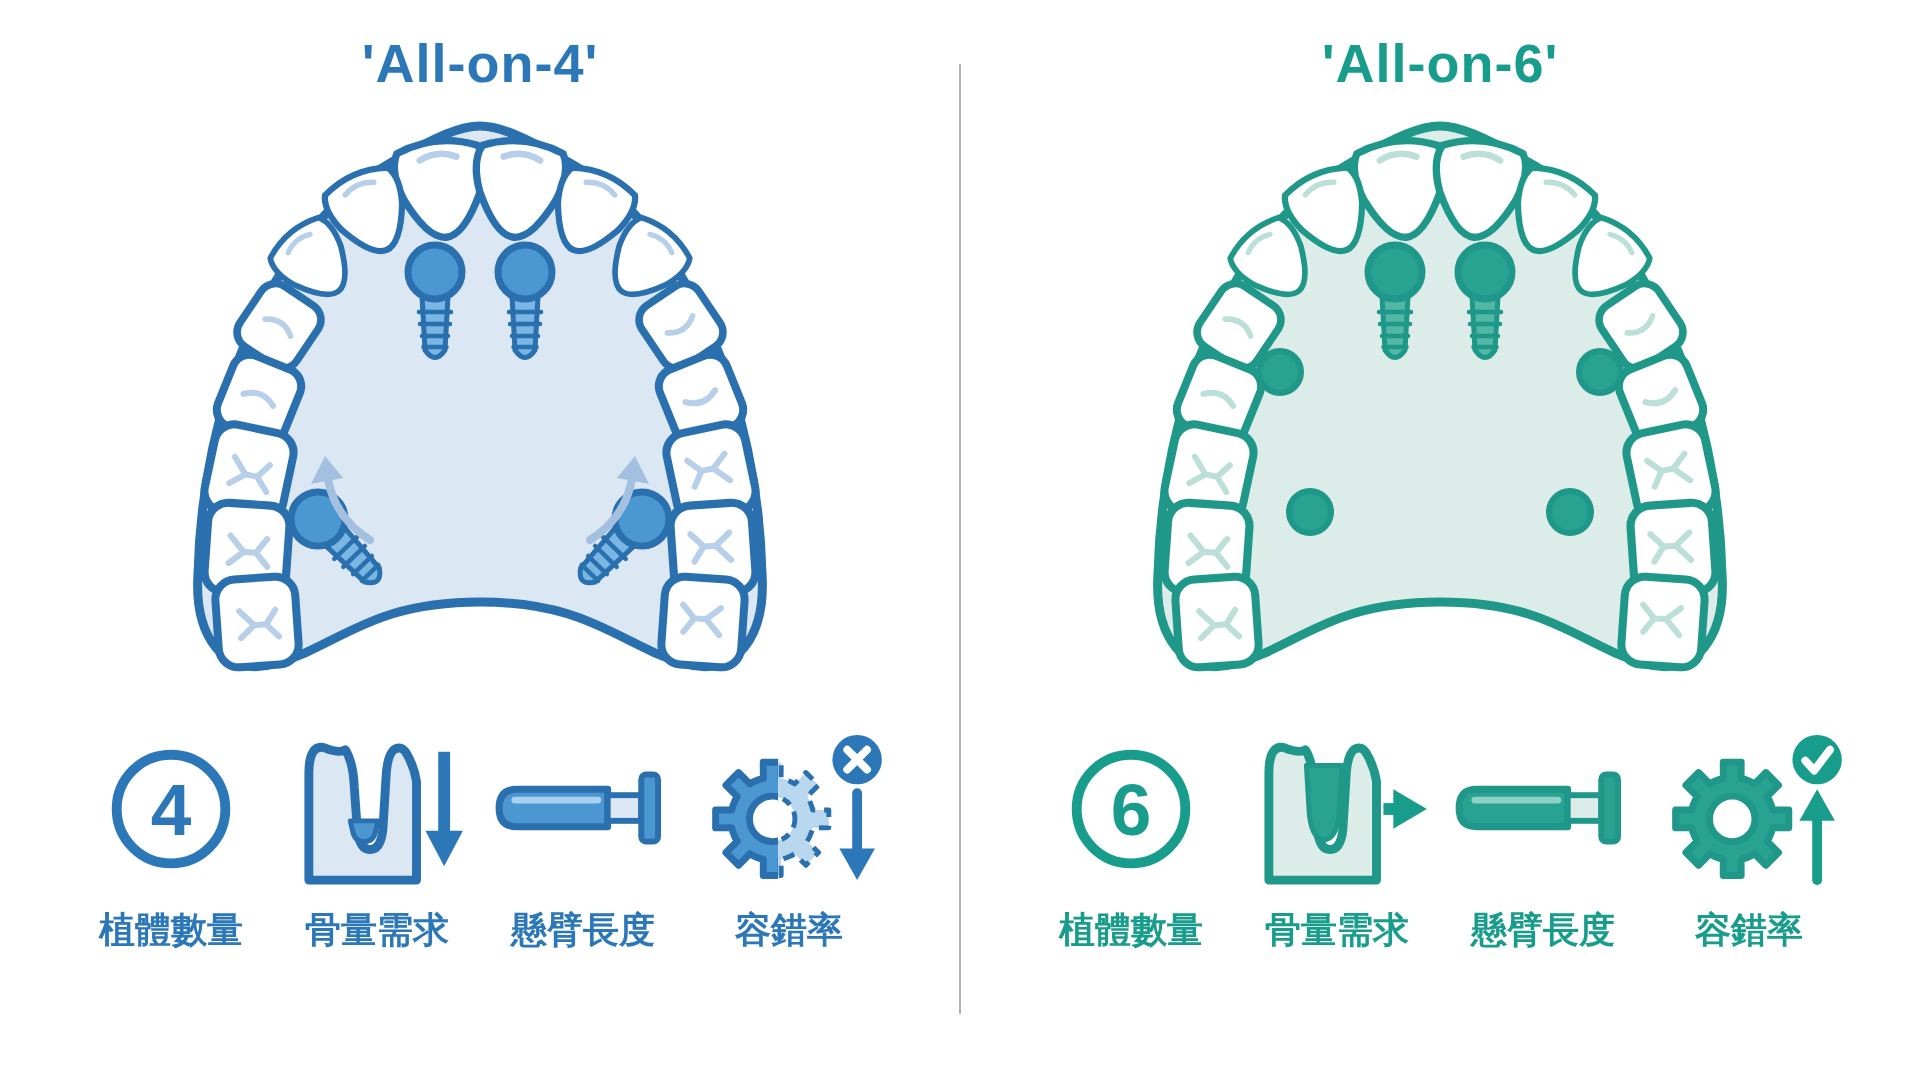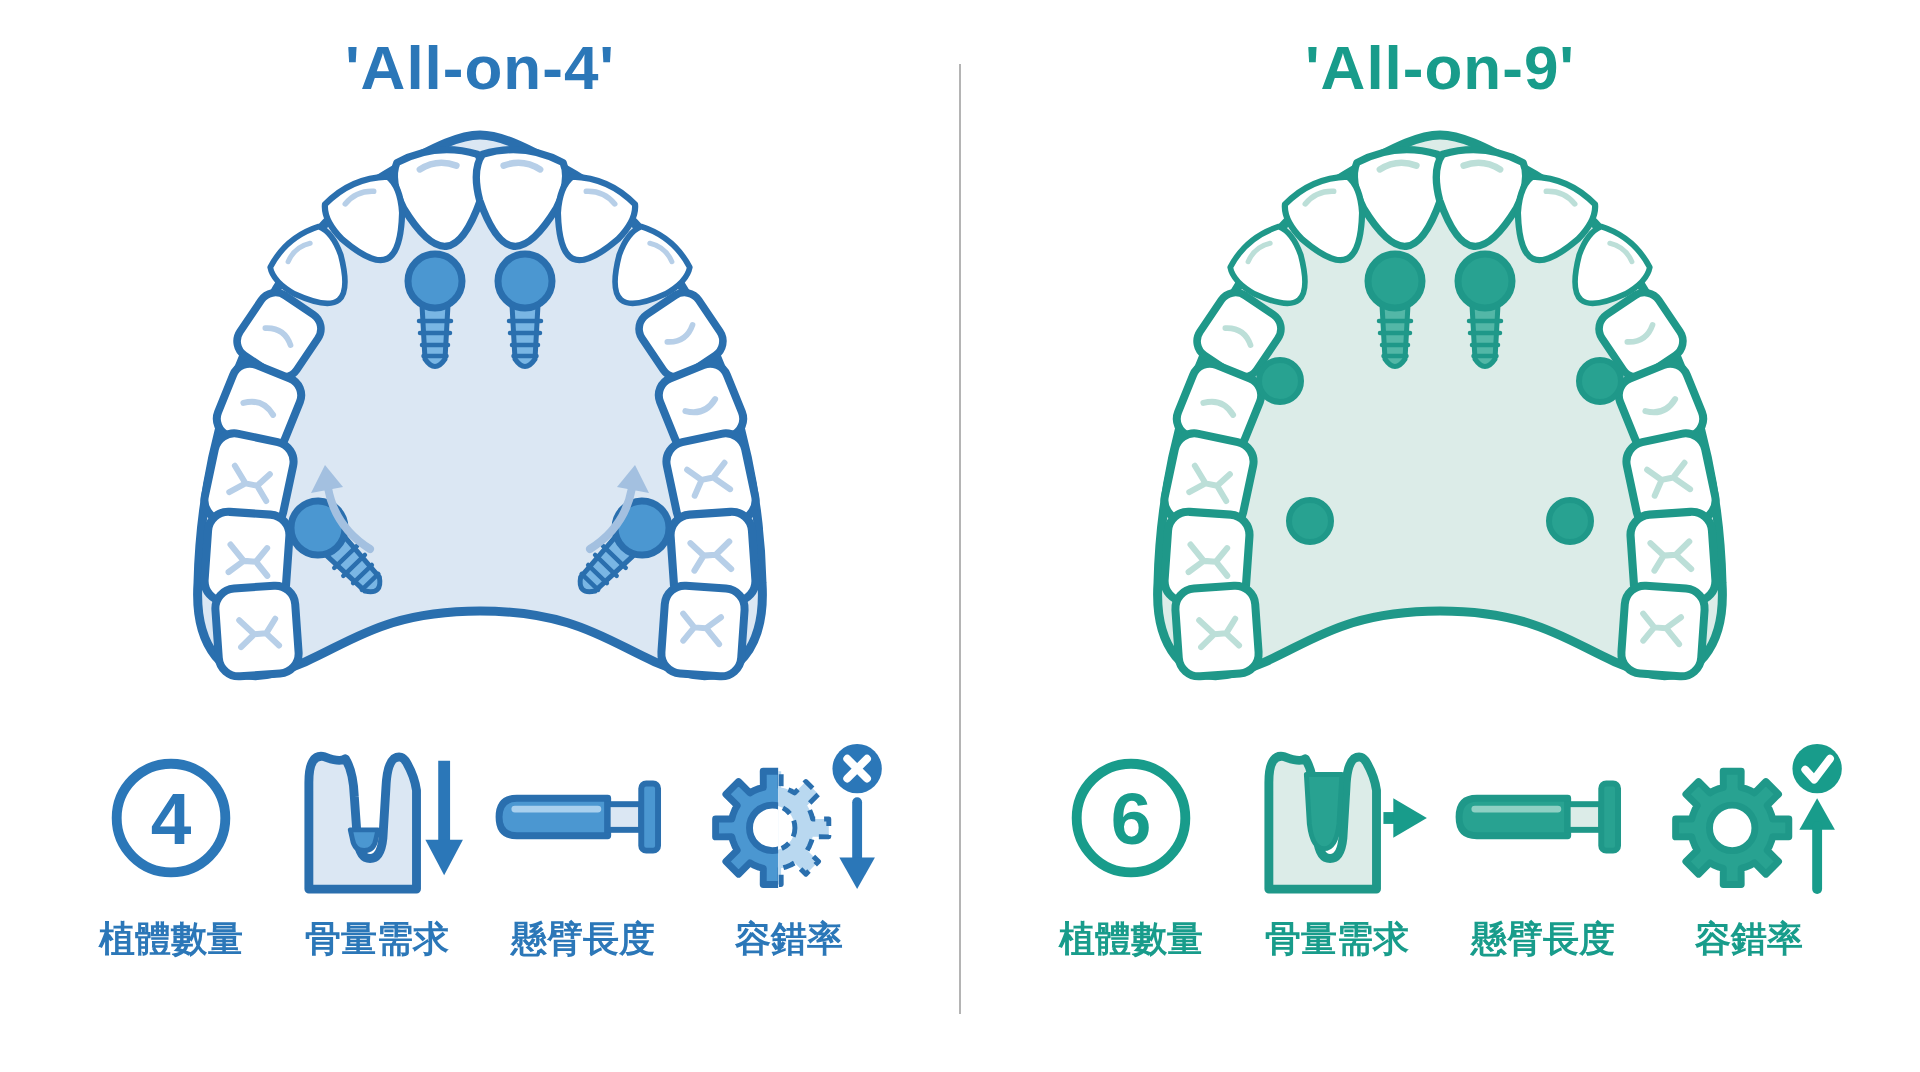--- a/index.html
+++ b/index.html
@@ -1,19 +1,19 @@
 <!DOCTYPE html>
 <html><head>
 <meta charset="utf-8">
 <style>
   html,body{margin:0;padding:0;background:#fff;}
   .canvas{position:relative;width:1920px;height:1072px;background:#fff;overflow:hidden;
           display:flex;font-family:"Liberation Sans",sans-serif;}
   .panel{flex:1 1 50%;display:flex;flex-direction:column;align-items:center;}
-  .title{margin:32px 0 0;font-size:62px;font-weight:bold;letter-spacing:1px;color:var(--primary);}
+  .title{margin:32px 0 0;font-size:54px;font-weight:bold;letter-spacing:1px;color:var(--primary);}
   .arch{width:640px;height:600px;margin-top:10px;}
   .metrics{display:flex;gap:18px;margin-top:26px;align-items:flex-start;}
   .metric{width:188px;display:flex;flex-direction:column;align-items:center;}
   .micon{width:188px;height:158px;display:block;}
   .mlabel{margin-top:18px;font-size:36px;font-weight:bold;color:var(--primary);white-space:nowrap;}
   .divider{position:absolute;left:959px;top:64px;width:2px;height:950px;background:var(--divider);}
 </style>
 </head>
 <body>
 
@@ -170,21 +170,21 @@
             <polygon points="164 152 146 120 182 120" fill="#2b77b8"></polygon>
           </svg>
         <div class="mlabel">容錯率</div>
       </div>
     </div>
   </section>
 
   <div class="divider" style="--divider: #b4b4b4;"></div>
 
   <section class="panel" id="panel1" style="--primary: #189c8b; --outline: #1f9889; --fill_light: #dcece8; --impl: #28a291; --impl_body: #53b7a7; --impl_light: #8fd0c4; --detail: #bcdfd8; --soft: #8fcfc3; --ghost: #c9e8e2;">
-    <h1 class="title">'All-on-9'</h1>
+    <h1 class="title">'All-on-6'</h1>
     <svg class="arch" id="arch1" viewBox="0 0 640 600">
         <path d="M 38 470 C 42 300 110 130 225 62 C 280 30 302 22 320 22 C 338 22 360 30 415 62 C 530 130 598 300 602 470 C 606 532 576 574 526 560 C 460 542 432 498 320 498 C 208 498 180 542 114 560 C 64 574 34 532 38 470 Z" fill="#dcece8" stroke="#1f9889" stroke-width="9"></path>
         <g transform="translate(281 82) rotate(-6) scale(0.92)">
           <path d="M -44 -40 Q 0 -58 44 -40 Q 54 -22 42 10 Q 20 56 0 56 Q -20 56 -42 10 Q -54 -22 -44 -40 Z" fill="#fff" stroke="#1f9889" stroke-width="8" stroke-linejoin="round"></path>
           <path d="M -20 -30 Q 0 -40 20 -30" fill="none" stroke="#bcdfd8" stroke-width="7" stroke-linecap="round"></path>
         </g>
         <g transform="translate(359 82) rotate(6) scale(0.92)">
           <path d="M -44 -40 Q 0 -58 44 -40 Q 54 -22 42 10 Q 20 56 0 56 Q -20 56 -42 10 Q -54 -22 -44 -40 Z" fill="#fff" stroke="#1f9889" stroke-width="8" stroke-linejoin="round"></path>
           <path d="M -20 -30 Q 0 -40 20 -30" fill="none" stroke="#bcdfd8" stroke-width="7" stroke-linecap="round"></path>
         </g>

